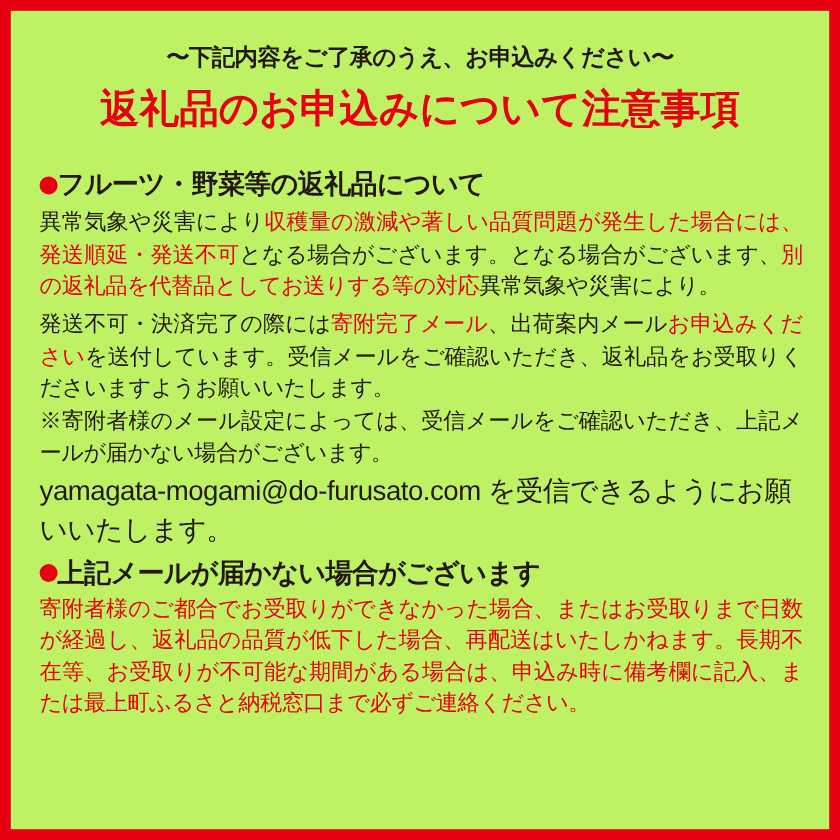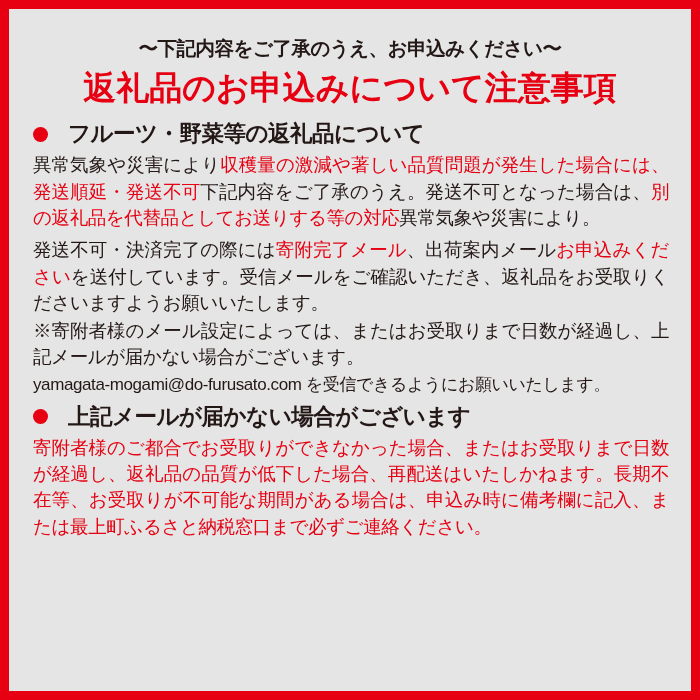--- a/index.html
+++ b/index.html
@@ -11,51 +11,50 @@
     height: 700px;
     background: #ffffff;
     font-family: "Liberation Sans", sans-serif;
     overflow: hidden;
   }
   .notice-card {
     position: relative;
     box-sizing: border-box;
     width: 700px;
     height: 700px;
-    background: #e5e5e5;
+    background: #bef264;
     border: 9px solid #e60012;
     padding: 22px 22px 10px 22px;
   }
   .lead {
     text-align: center;
     color: #231815;
     font-size: 19.5px;
     font-weight: bold;
     letter-spacing: -0.5px;
     margin: 6px 0 12px 0;
     line-height: 1.2;
   }
   .main-title {
     text-align: center;
     color: #e60012;
     font-size: 33px;
     font-weight: bold;
     letter-spacing: 0px;
-    margin: 0 0 10px 0;
+    margin: 0 0 30px 0;
     line-height: 1.15;
     white-space: nowrap;
-    font-family: Liberation Mono, monospace;
   }
   .section {
     margin-bottom: 6px;
   }
   .section-head {
     display: flex;
     align-items: center;
-    gap: 20px;
+    gap: 0;
     color: #231815;
     font-size: 22.5px;
     font-weight: bold;
     letter-spacing: -0.5px;
     line-height: 1.25;
     margin: 4px 0 4px 2px;
     white-space: nowrap;
   }
   .bullet-dot {
     display: inline-block;
@@ -71,53 +70,54 @@
     line-height: 1.42;
     letter-spacing: -0.4px;
     margin: 0 0 2px 2px;
     text-align: justify;
   }
   .body-text .hl {
     color: #e60012;
   }
   .all-red {
     color: #e60012;
+    font-family: Liberation Mono, monospace;
   }
   .mail-line {
     color: #231815;
-    font-size: 17px;
+    font-size: 23px;
     line-height: 1.42;
     letter-spacing: -0.4px;
     margin: 0 0 2px 2px;
   }
 </style>
 </head>
 <body>
 
 <div class="notice-card">
 
   <div class="lead">〜下記内容をご了承のうえ、お申込みください〜</div>
 
   <div class="main-title">返礼品のお申込みについて注意事項</div>
 
   <div class="section">
     <div class="section-head">
       <span class="bullet-dot"></span>
       <span>フルーツ・野菜等の返礼品について</span>
     </div>
     <p class="body-text">
-      <span>異常気象や災害により</span><span class="hl">収穫量の激減や著しい品質問題が発生した場合には、発送順延・発送不可</span><span>下記内容をご了承のうえ。発送不可となった場合は、</span><span class="hl">別の返礼品を代替品としてお送りする等の対応</span><span>異常気象や災害により。</span>
+      <span>異常気象や災害により</span><span class="hl">収穫量の激減や著しい品質問題が発生した場合には、発送順延・発送不可</span><span>となる場合がございます。となる場合がございます、</span><span class="hl">別の返礼品を代替品としてお送りする等の対応</span><span>異常気象や災害により。</span>
     </p>
   </div>
 
   <div class="section">
     <p class="body-text">
       <span>発送不可・決済完了の際には</span><span class="hl">寄附完了メール</span><span>、出荷案内メール</span><span class="hl">お申込みください</span><span>を送付しています。受信メールをご確認いただき、返礼品をお受取りくださいますようお願いいたします。</span>
     </p>
-    <p class="body-text">※寄附者様のメール設定によっては、またはお受取りまで日数が経過し、上記メールが届かない場合がございます。</p>
+    <p class="body-text">※寄附者様のメール設定によっては、受信メールをご確認いただき、上記メールが届かない場合がございます。</p>
     <p class="mail-line">yamagata-mogami@do-furusato.com を受信できるようにお願いいたします。</p>
   </div>
 
   <div class="section">
     <div class="section-head">
       <span class="bullet-dot"></span>
       <span>上記メールが届かない場合がございます</span>
     </div>
     <p class="body-text all-red">寄附者様のご都合でお受取りができなかった場合、またはお受取りまで日数が経過し、返礼品の品質が低下した場合、再配送はいたしかねます。長期不在等、お受取りが不可能な期間がある場合は、申込み時に備考欄に記入、または最上町ふるさと納税窓口まで必ずご連絡ください。</p>
   </div>

